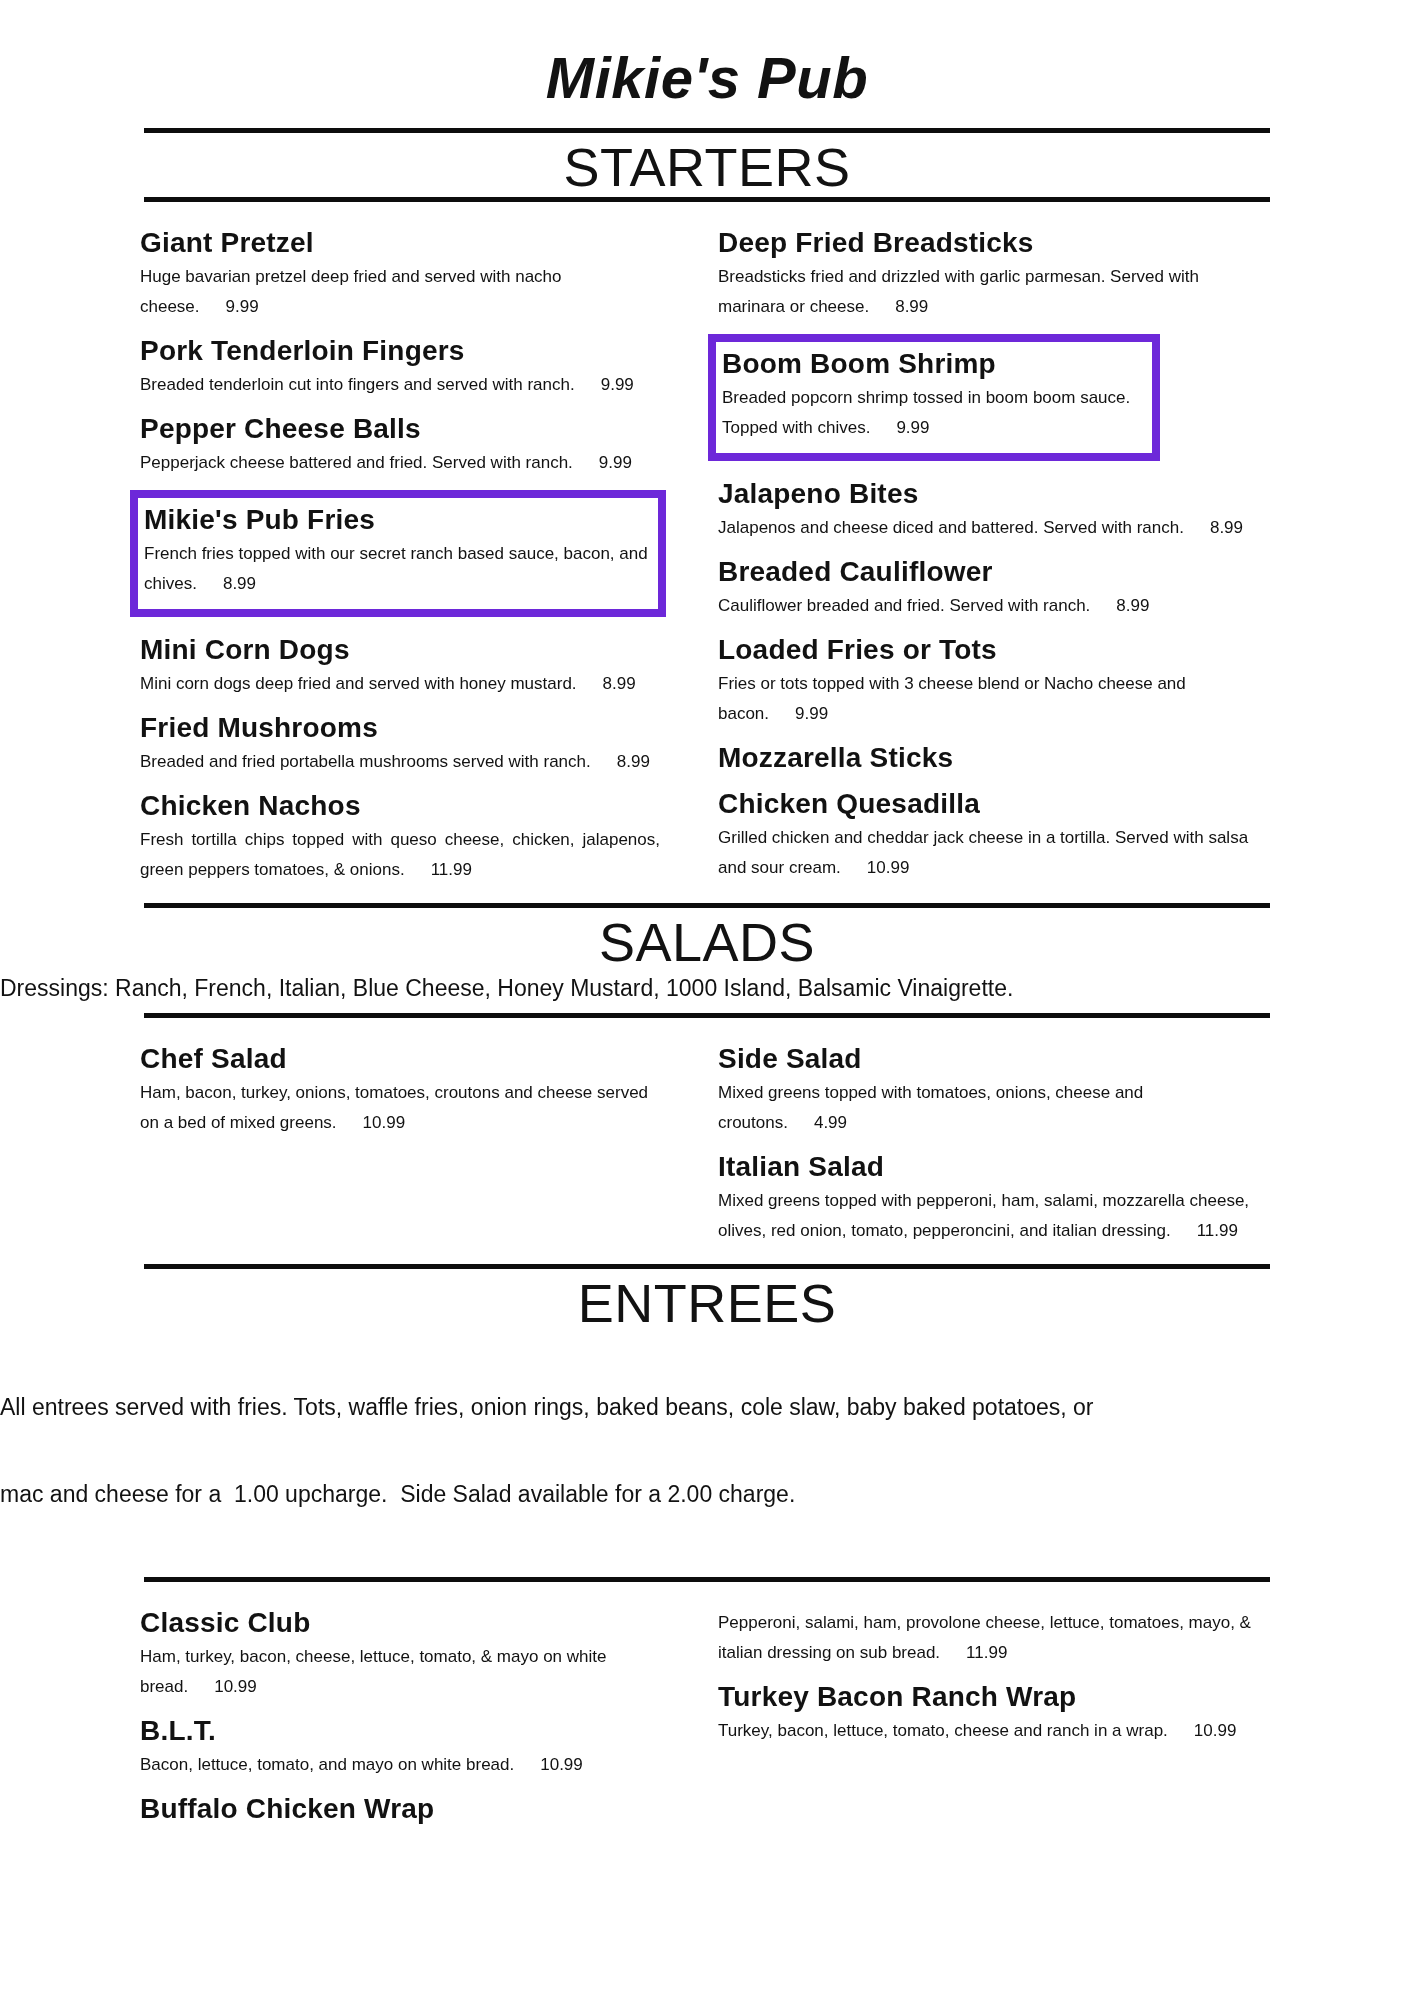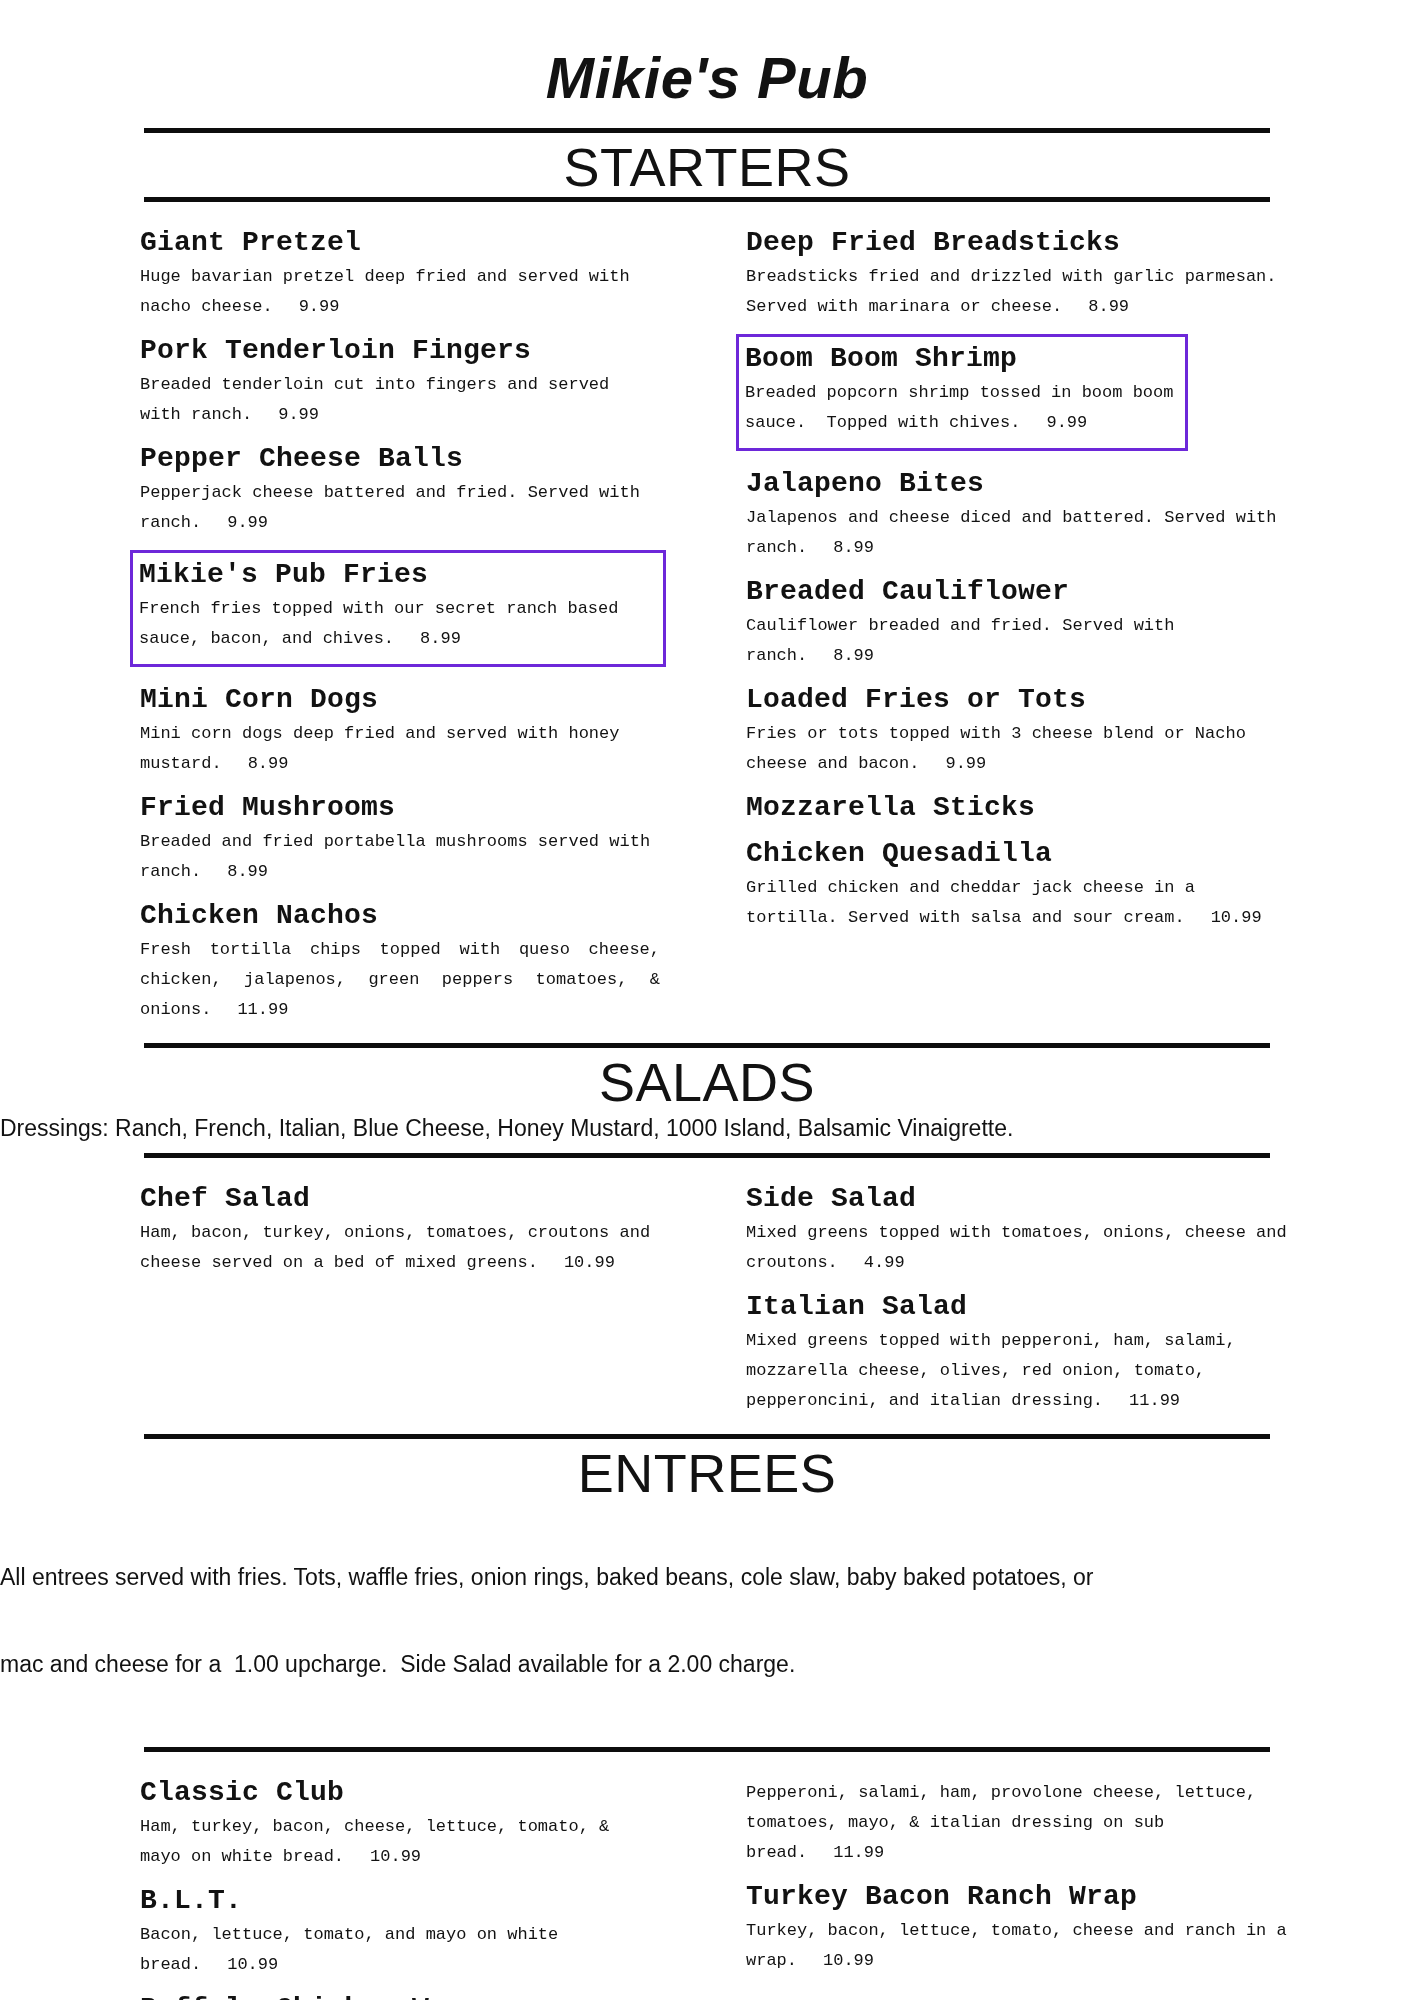--- a/index.html
+++ b/index.html
@@ -18,31 +18,30 @@
   .band-heading{
     text-align:center;font-size:54px;line-height:48px;font-weight:400;
     margin:10px 0 6px 0;letter-spacing:.5px;
   }
   .center-note{
     text-align:left;font-size:23px;line-height:29px;margin:8px 0 10px 0;
     white-space:pre-wrap;
   }
   .menu-grid{
     margin:24px 124px 6px 140px;
-    display:grid;grid-template-columns:520px 544px;column-gap:86px;
+    display:grid;grid-template-columns:520px 544px;column-gap:58px;
     align-items:start;
-    font-family:Liberation Mono, monospace;
   }
   .item{margin-bottom:12px;}
   .name{font-size:28px;line-height:34px;font-weight:700;letter-spacing:.2px;}
   .desc{font-size:17px;line-height:30px;margin:2px 0 0 0;white-space:pre-wrap;}
   .desc.justify{text-align:justify;}
   .price{margin-left:26px;}
   .boxed{
-    border:3px solid #6d28d9;
+    border:8px solid #6d28d9;
     padding:5px 8px 10px 6px;
     margin-left:-10px;margin-right:-6px;
     margin-top:6px;margin-bottom:16px;
   }
   .boxed.narrow{width:452px;box-sizing:border-box;margin-right:0;}
 </style>
 </head>
 <body>
 
 <div class="page">

